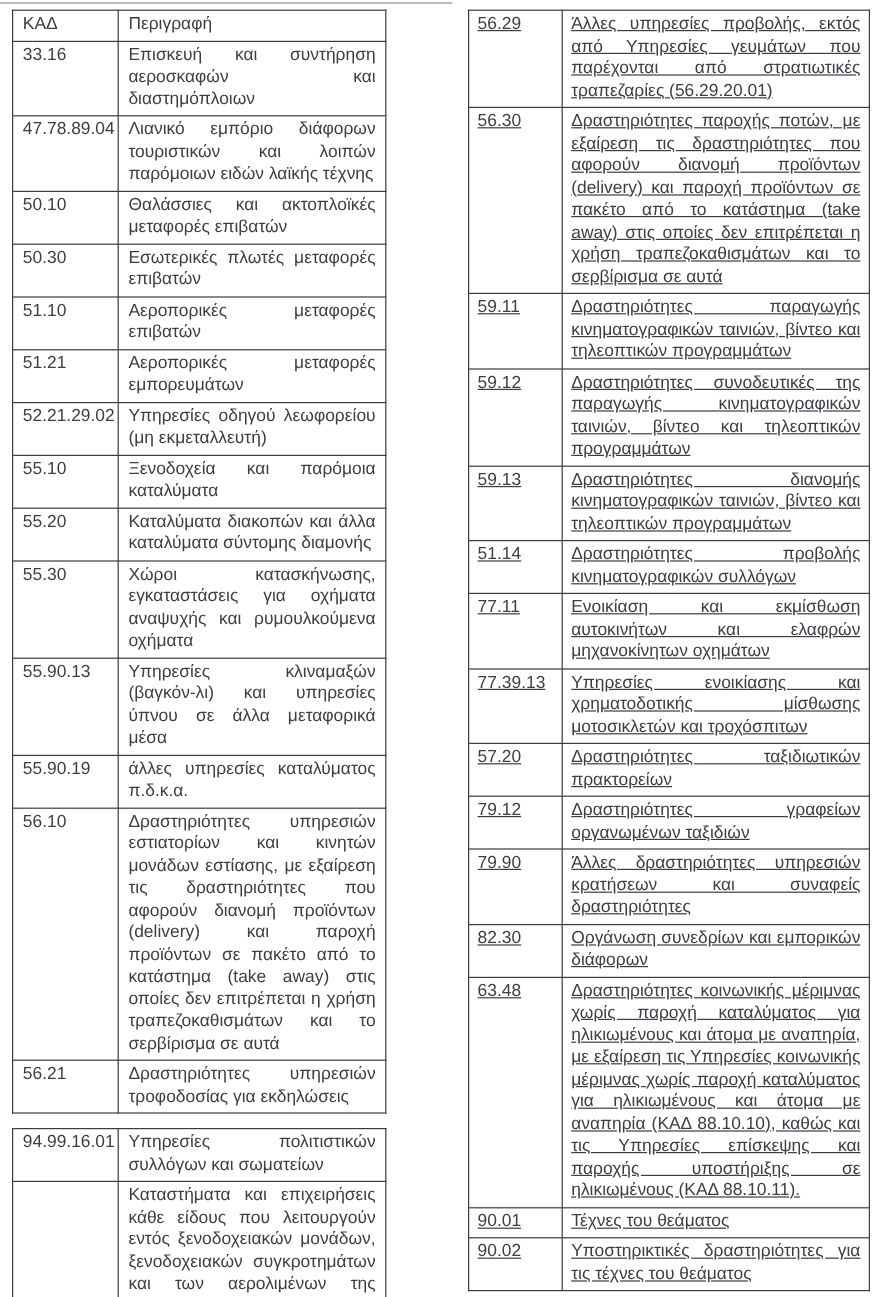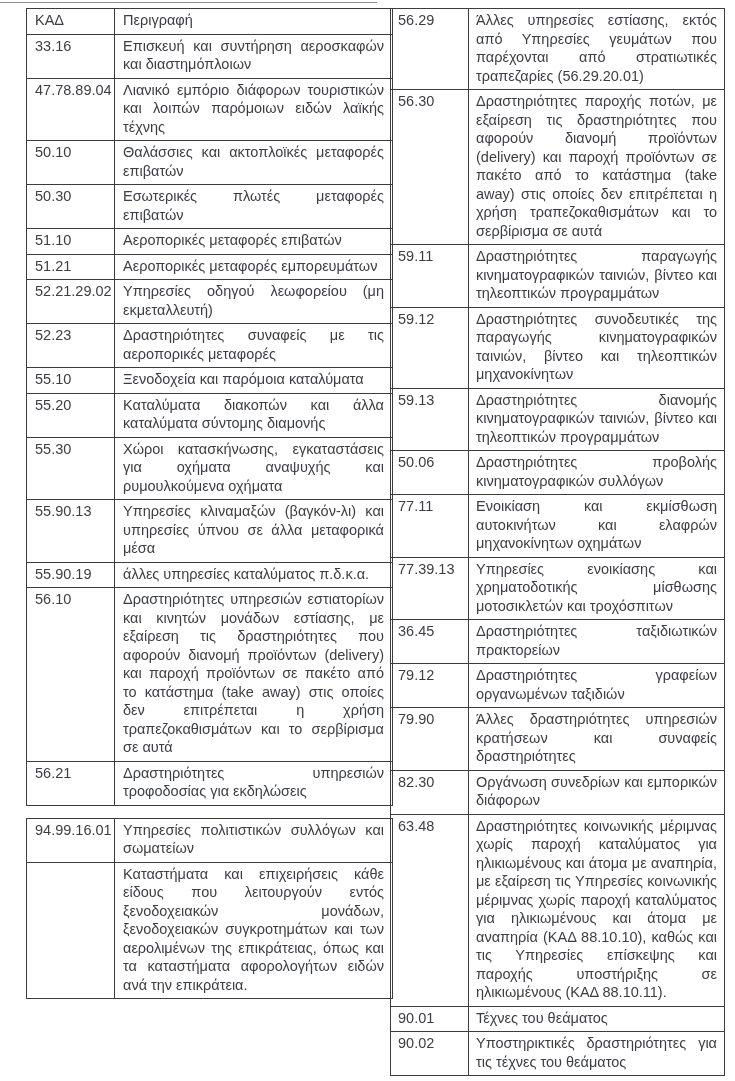--- a/index.html
+++ b/index.html
@@ -44,30 +44,30 @@
     border: 1.4px solid #3c3c3c;
     vertical-align: top;
     padding: 2px 8px 4px 8px;
     font-weight: 400;
     text-align: left;
   }
   table.kad .desc {
     text-align: justify;
   }
   table.t-left1, table.t-left2 {
-    margin-left: 26px;
-    width: 367px;
+    margin-left: 10px;
+    width: 312px;
     border-radius: 23px;
   }
   table.t-left1 col.c-code, table.t-left2 col.c-code { width: 88px; }
   table.t-right {
     width: 335px;
   }
   table.t-right col.c-code { width: 78px; }
-  table.t-right td { padding: 2px 7px 4px 7px; }
+  table.t-right td { padding: 2px 7px 4px 7px; text-decoration: underline; }
   table.t-left2 { margin-top: 12px; }
 </style>
 </head>
 <body>
 
 <div class="page">
 
   <div class="col-left">
     <div class="top-rule"></div>
 
@@ -115,24 +115,20 @@
             <td>51.21</td>
             <td class="desc">Αεροπορικές μεταφορές εμπορευμάτων</td>
           </tr>
 
           <tr>
             <td>52.21.29.02</td>
             <td class="desc">Υπηρεσίες οδηγού λεωφορείου (μη εκμεταλλευτή)</td>
           </tr>
 
 
-          <tr>
-            <td>52.23</td>
-            <td class="desc">Δραστηριότητες συναφείς με τις αεροπορικές μεταφορές</td>
-          </tr>
 
           <tr>
             <td>55.10</td>
             <td class="desc">Ξενοδοχεία και παρόμοια καταλύματα</td>
           </tr>
 
           <tr>
             <td>55.20</td>
             <td class="desc">Καταλύματα διακοπών και άλλα καταλύματα σύντομης διαμονής</td>
           </tr>
@@ -187,60 +183,60 @@
   <div class="col-right">
     <table class="kad t-right">
       <colgroup>
           <col class="c-code">
           <col class="c-desc">
         </colgroup>
       <tbody>
 
           <tr>
             <td>56.29</td>
-            <td class="desc">Άλλες υπηρεσίες εστίασης, εκτός από Υπηρεσίες γευμάτων που παρέχονται από στρατιωτικές τραπεζαρίες (56.29.20.01)</td>
+            <td class="desc">Άλλες υπηρεσίες προβολής, εκτός από Υπηρεσίες γευμάτων που παρέχονται από στρατιωτικές τραπεζαρίες (56.29.20.01)</td>
           </tr>
 
           <tr>
             <td>56.30</td>
             <td class="desc">Δραστηριότητες παροχής ποτών, με εξαίρεση τις δραστηριότητες που αφορούν διανομή προϊόντων (delivery) και παροχή προϊόντων σε πακέτο από το κατάστημα (take away) στις οποίες δεν επιτρέπεται η χρήση τραπεζοκαθισμάτων και το σερβίρισμα σε αυτά</td>
           </tr>
 
           <tr>
             <td>59.11</td>
             <td class="desc">Δραστηριότητες παραγωγής κινηματογραφικών ταινιών, βίντεο και τηλεοπτικών προγραμμάτων</td>
           </tr>
 
           <tr>
             <td>59.12</td>
-            <td class="desc">Δραστηριότητες συνοδευτικές της παραγωγής κινηματογραφικών ταινιών, βίντεο και τηλεοπτικών μηχανοκίνητων</td>
+            <td class="desc">Δραστηριότητες συνοδευτικές της παραγωγής κινηματογραφικών ταινιών, βίντεο και τηλεοπτικών προγραμμάτων</td>
           </tr>
 
           <tr>
             <td>59.13</td>
             <td class="desc">Δραστηριότητες διανομής κινηματογραφικών ταινιών, βίντεο και τηλεοπτικών προγραμμάτων</td>
           </tr>
 
           <tr>
-            <td>50.06</td>
+            <td>51.14</td>
             <td class="desc">Δραστηριότητες προβολής κινηματογραφικών συλλόγων</td>
           </tr>
 
           <tr>
             <td>77.11</td>
             <td class="desc">Ενοικίαση και εκμίσθωση αυτοκινήτων και ελαφρών μηχανοκίνητων οχημάτων</td>
           </tr>
 
           <tr>
             <td>77.39.13</td>
             <td class="desc">Υπηρεσίες ενοικίασης και χρηματοδοτικής μίσθωσης μοτοσικλετών και τροχόσπιτων</td>
           </tr>
 
           <tr>
-            <td>36.45</td>
+            <td>57.20</td>
             <td class="desc">Δραστηριότητες ταξιδιωτικών πρακτορείων</td>
           </tr>
 
           <tr>
             <td>79.12</td>
             <td class="desc">Δραστηριότητες γραφείων οργανωμένων ταξιδιών</td>
           </tr>
 
           <tr>
             <td>79.90</td>

